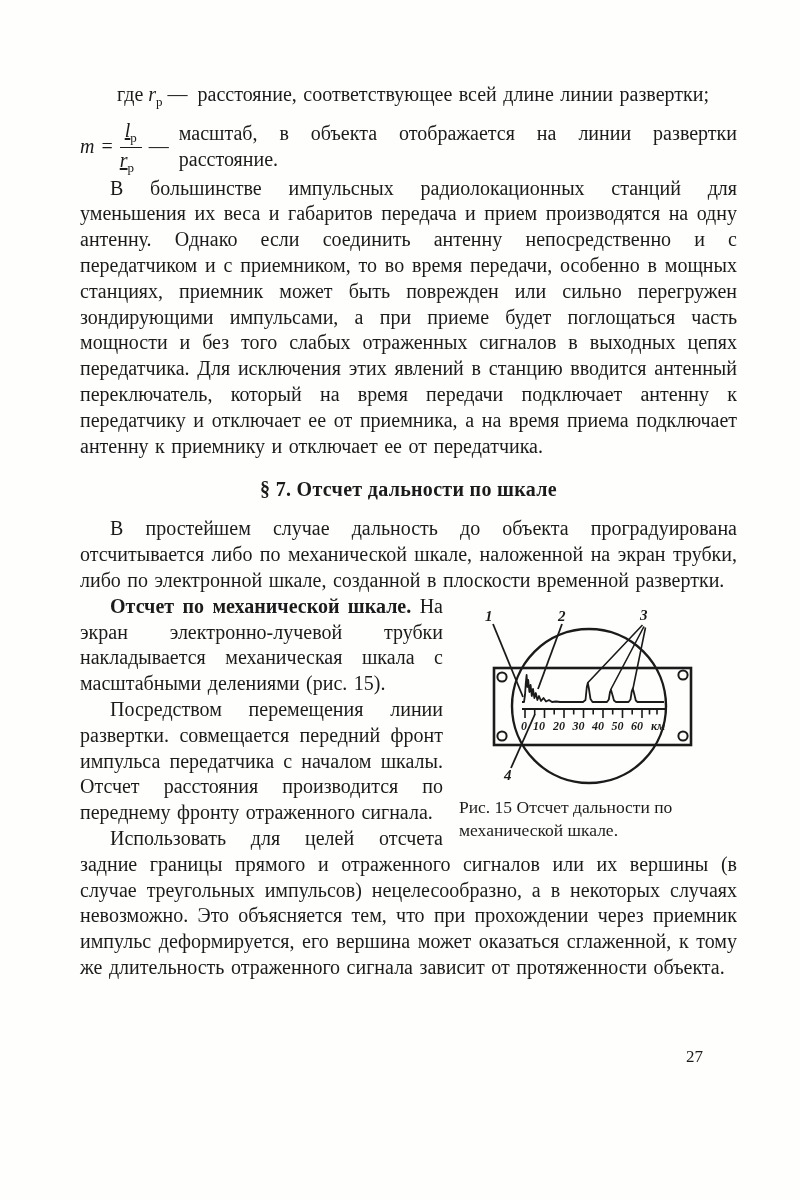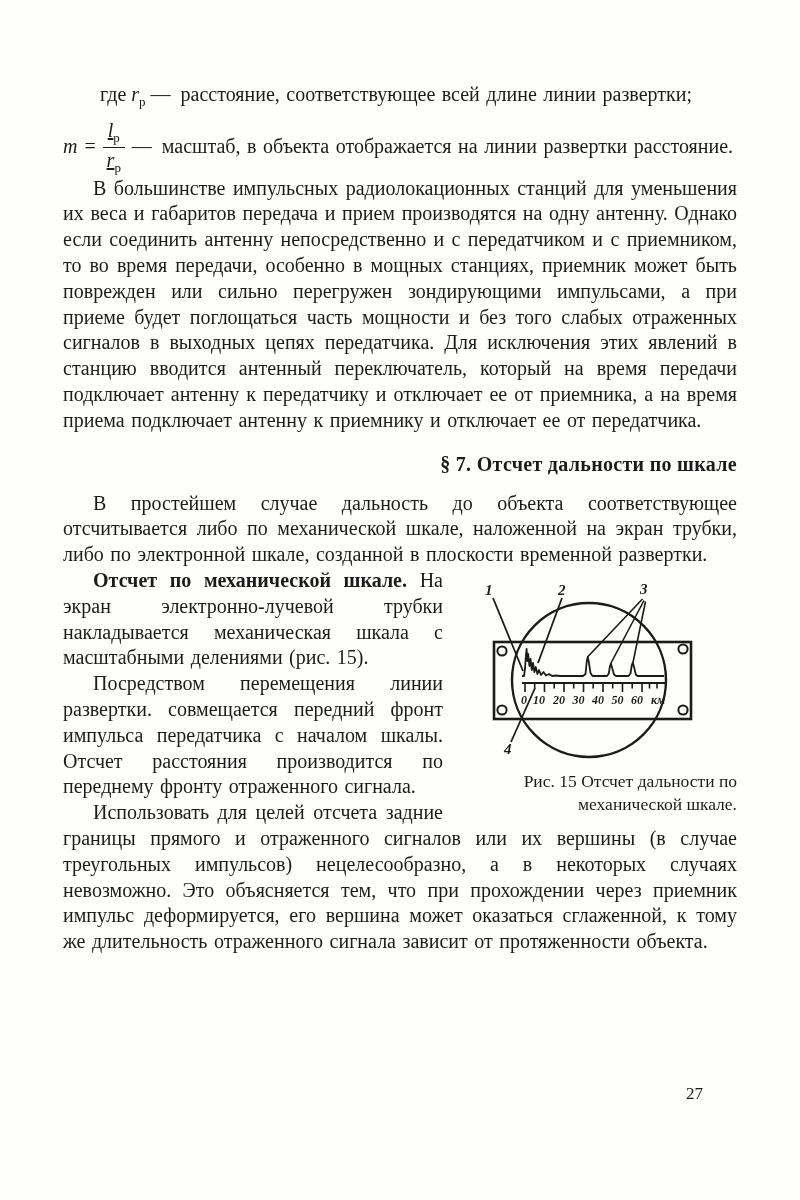--- a/index.html
+++ b/index.html
@@ -2,48 +2,48 @@
 <html lang="ru"><head>
 <meta charset="utf-8">
 <style>
   html,body{margin:0;padding:0;}
   body{
     width:800px;height:1200px;position:relative;overflow:hidden;
     background:#fefefd;color:#1b1b1b;
     font-family:"Liberation Serif","DejaVu Serif",serif;
   }
   .page{position:relative;box-sizing:border-box;width:800px;height:1200px;
-    padding:82px 63px 0 63px;}
+    padding:82px 63px 0 80px;}
   p.body{margin:0;font-size:20px;line-height:25.8px;text-align:justify;
     text-indent:30px;word-spacing:1.5px;}
   
   .defs{font-size:20px;line-height:25.8px;}
   .def-row{display:flex;align-items:flex-start;}
   .def-row1{padding-left:37px;}
   .def-label{white-space:nowrap;padding-right:10px;}
   .def-text{flex:1;text-align:justify;word-spacing:1.5px;}
   .formula-row{display:flex;align-items:center;margin-top:4px;}
   .formula-label{display:inline-flex;align-items:center;gap:7px;
     white-space:nowrap;padding-right:10px;}
   .var{font-style:italic;}
   sub{font-size:13px;}
-  .frac{display:inline-block;text-align:center;vertical-align:middle;line-height:1.15;text-decoration:underline;}
+  .frac{display:inline-block;vertical-align:middle;line-height:1.15;text-decoration:underline;}
   .frac .num{display:block;border-bottom:1.6px solid #1b1b1b;padding:0 5px 1px;}
   .frac .den{display:block;padding-top:1px;}
   
-  h2.sect{margin:19px 0 15px 0;text-align:right;font-size:20px;
+  h2.sect{margin:19px 0 15px 0;text-align:center;font-size:20px;
     font-weight:bold;letter-spacing:.3px;}
   
   figure.fig{float:right;width:278px;margin:3px 0 6px 16px;padding:0;}
   figure.fig svg{display:block;}
-  .figcap{margin-top:7px;text-align:right;font-size:17.5px;line-height:23px;}
+  .figcap{margin-top:7px;text-align:left;font-size:17.5px;line-height:23px;}
   .figlegend{margin-top:9px;font-size:13.2px;line-height:16.8px;
     text-align:justify;padding:0 2px;letter-spacing:.4px;}
   .figlegend i{font-style:italic;}
-  .pageno{position:absolute;top:1084px;right:97px;font-size:17px;}
+  .pageno{position:absolute;top:1047px;right:97px;font-size:17px;}
   .ink{stroke:#1b1b1b;fill:none;}
   .svgtxt{fill:#1b1b1b;font-family:"Liberation Serif","DejaVu Serif",serif;}
 </style>
 </head>
 <body>
 
 <div class="page">
 
   <section class="defs">
     <div class="def-row def-row1">
@@ -61,21 +61,21 @@
         <span>—</span>
       </span>
       <span class="def-text">масштаб, в объекта отображается на линии развертки расстояние.</span>
     </div>
   </section>
 
   <p class="body">В большинстве импульсных радиолокационных станций для уменьшения их веса и габаритов передача и прием производятся на одну антенну. Однако если соединить антенну непосредственно и с передатчиком и с приемником, то во время передачи, особенно в мощных станциях, приемник может быть поврежден или сильно перегружен зондирующими импульсами, а при приеме будет поглощаться часть мощности и без того слабых отраженных сигналов в выходных цепях передатчика. Для исключения этих явлений в станцию вводится антенный переключатель, который на время передачи подключает антенну к передатчику и отключает ее от приемника, а на время приема подключает антенну к приемнику и отключает ее от передатчика.</p>
 
   <h2 class="sect">§ 7. Отсчет дальности по шкале</h2>
 
-  <p class="body">В простейшем случае дальность до объекта соответствующее отсчитывается либо по механической шкале, наложенной на экран трубки, либо по электронной шкале, созданной в плоскости временной развертки.</p>
+  <p class="body">В простейшем случае дальность до объекта проградуирована отсчитывается либо по механической шкале, наложенной на экран трубки, либо по электронной шкале, созданной в плоскости временной развертки.</p>
 
   <figure class="fig">
     <svg width="275" height="192" viewBox="0 0 275 192">
 
       <circle class="ink" cx="130" cy="109" r="77" stroke-width="2.4"></circle>
 
       <rect class="ink" x="35" y="71" width="197" height="77" stroke-width="2.6"></rect>
 
       <circle class="ink" cx="43" cy="80" r="4.6" stroke-width="2"></circle>
       <circle class="ink" cx="224" cy="78" r="4.6" stroke-width="2"></circle>

